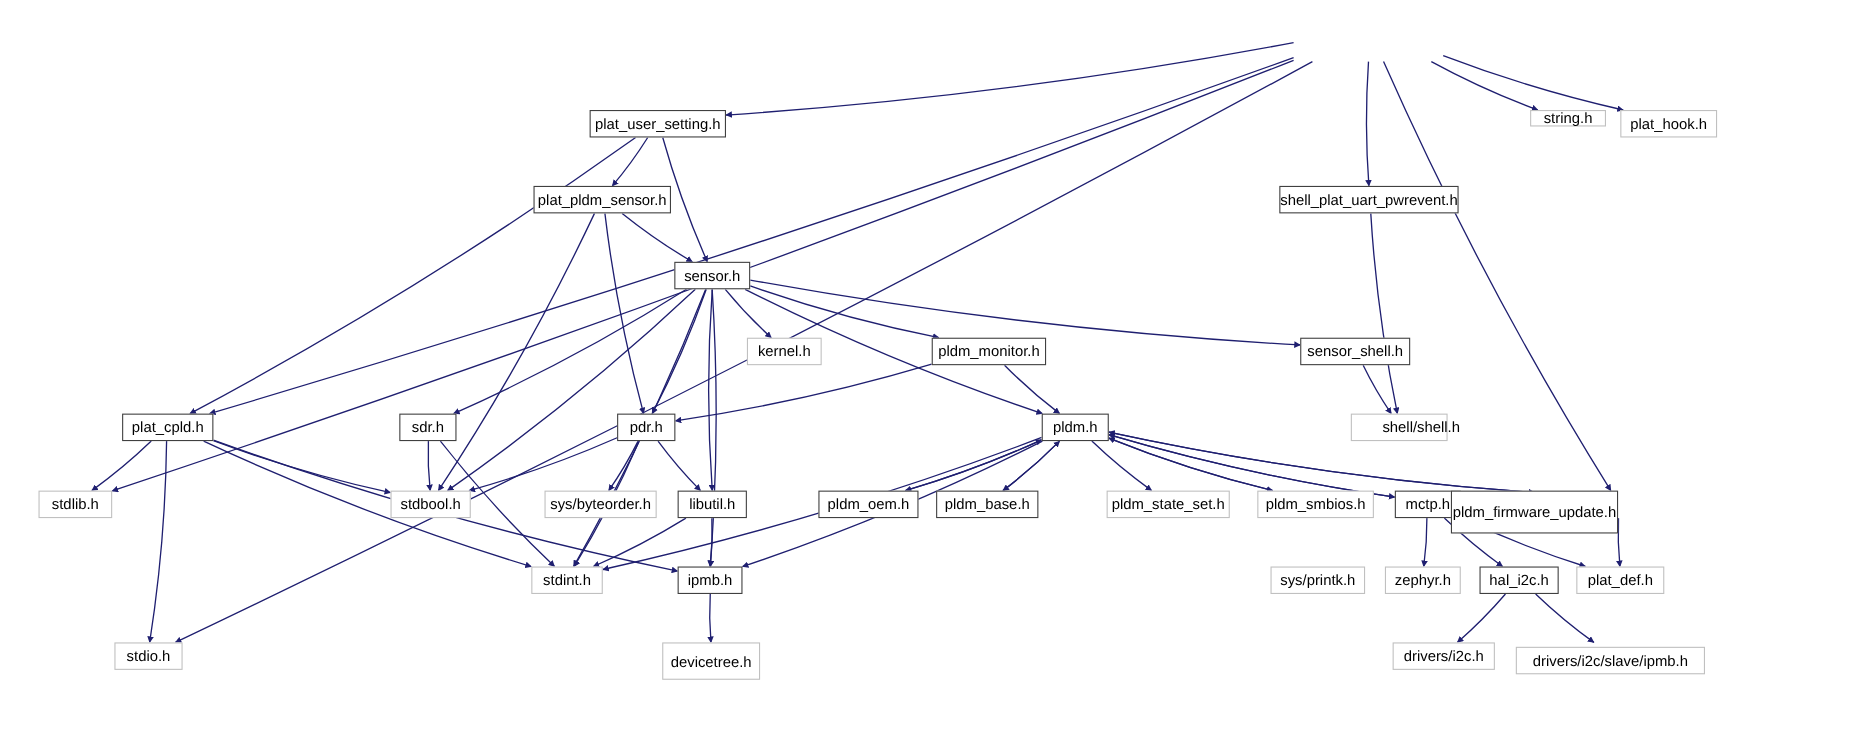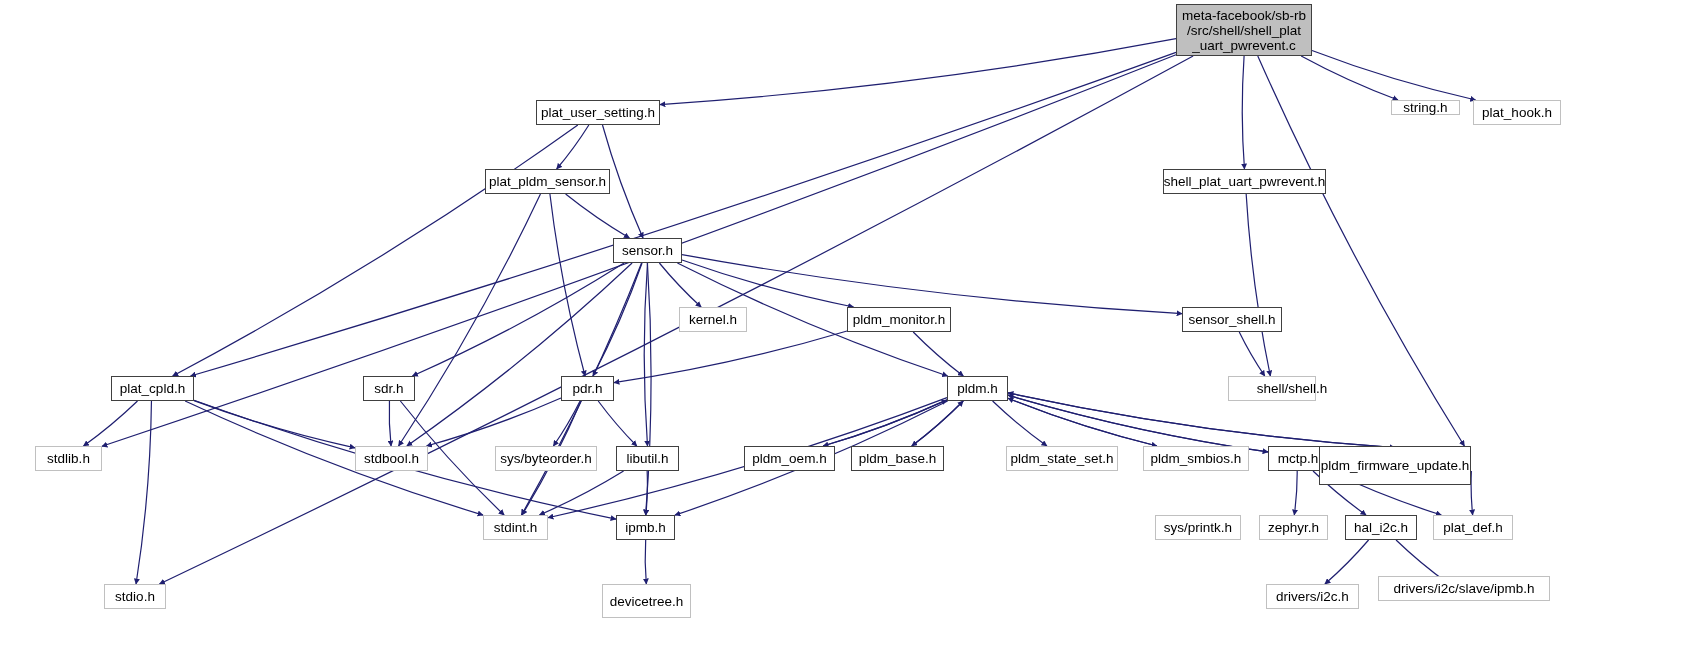--- a/index.html
+++ b/index.html
@@ -77,23 +77,20 @@
       <path d="M1268,451.9477379095164 Q1135.955694227769,432.91460218408736 1008,395.16146645865837" fill="none" stroke="#1f1f70" stroke-width="1.2" marker-end="url(#ah)"></path>
       <path d="M1297.1847826086957,471 Q1297.334,493.1033043478261 1294.3152173913043,515" fill="none" stroke="#1f1f70" stroke-width="1.2" marker-end="url(#ah)"></path>
       <path d="M1313.036231884058,471 Q1337.916,494.9053913043478 1365.963768115942,515" fill="none" stroke="#1f1f70" stroke-width="1.2" marker-end="url(#ah)"></path>
       <path d="M1328,470.3285714285714 Q1383.040379296066,496.7429813664596 1441.2971014492753,515" fill="none" stroke="#1f1f70" stroke-width="1.2" marker-end="url(#ah)"></path>
       <path d="M1395,447.71985815602835 Q1199.523829787234,434.2050496453901 1008,392.8262411347518" fill="none" stroke="#1f1f70" stroke-width="1.2" marker-end="url(#ah)"></path>
       <path d="M1471.3623188405797,471 Q1470.416,493.04591304347827 1472.6376811594203,515" fill="none" stroke="#1f1f70" stroke-width="1.2" marker-end="url(#ah)"></path>
       <path d="M645.6811594202899,540 Q644.416,562.0229565217392 646.3188405797101,584" fill="none" stroke="#1f1f70" stroke-width="1.2" marker-end="url(#ah)"></path>
       <path d="M1368.590579710145,540 Q1348.334,563.5725217391305 1324.909420289855,584" fill="none" stroke="#1f1f70" stroke-width="1.2" marker-end="url(#ah)"></path>
       <path d="M1396.036231884058,540 Q1420.916,563.9053913043479 1448.963768115942,584" fill="none" stroke="#1f1f70" stroke-width="1.2" marker-end="url(#ah)"></path>
     </svg>
-<div class="node root" style="left: 1176px; top: 4px; width: 136px; height: 52px;">meta-facebook/sb-rb
-/src/shell/shell_plat
-_uart_pwrevent.c</div>
     <div class="node plain" style="left: 1391px; top: 100px; width: 69px; height: 15px;">string.h</div>
     <div class="node plain" style="left: 1473px; top: 100px; width: 88px; height: 25px;">plat_hook.h</div>
     <div class="node bold" style="left: 536px; top: 100px; width: 124px; height: 25px;">plat_user_setting.h</div>
     <div class="node bold" style="left: 1163px; top: 169px; width: 163px; height: 25px;">shell_plat_uart_pwrevent.h</div>
     <div class="node bold" style="left: 485px; top: 169px; width: 125px; height: 25px;">plat_pldm_sensor.h</div>
     <div class="node bold" style="left: 613px; top: 238px; width: 69px; height: 25px;">sensor.h</div>
     <div class="node plain" style="left: 679px; top: 307px; width: 68px; height: 25px;">kernel.h</div>
     <div class="node bold" style="left: 847px; top: 307px; width: 104px; height: 25px;">pldm_monitor.h</div>
     <div class="node bold" style="left: 1182px; top: 307px; width: 100px; height: 25px;">sensor_shell.h</div>
     <div class="node bold" style="left: 111px; top: 376px; width: 83px; height: 25px;">plat_cpld.h</div>
@@ -112,15 +109,15 @@
     <div class="node bold" style="left: 1268px; top: 446px; width: 60px; height: 25px;">mctp.h</div>
     <div class="node bold" style="left: 1319px; top: 446px; width: 152px; height: 39px;">pldm_firmware_update.h</div>
     <div class="node plain" style="left: 483px; top: 515px; width: 65px; height: 25px;">stdint.h</div>
     <div class="node bold" style="left: 616px; top: 515px; width: 59px; height: 25px;">ipmb.h</div>
     <div class="node plain" style="left: 1155px; top: 515px; width: 86px; height: 25px;">sys/printk.h</div>
     <div class="node plain" style="left: 1259px; top: 515px; width: 69px; height: 25px;">zephyr.h</div>
     <div class="node bold" style="left: 1345px; top: 515px; width: 72px; height: 25px;">hal_i2c.h</div>
     <div class="node plain" style="left: 1433px; top: 515px; width: 80px; height: 25px;">plat_def.h</div>
     <div class="node plain" style="left: 602px; top: 584px; width: 89px; height: 34px;">devicetree.h</div>
     <div class="node plain" style="left: 1266px; top: 584px; width: 93px; height: 25px;">drivers/i2c.h</div>
-    <div class="node plain" style="left: 1378px; top: 576px; width: 172px; height: 25px;">drivers/i2c/slave/ipmb.h</div>
+    <div class="node plain" style="left: 1378px; top: 588px; width: 172px; height: 25px;">drivers/i2c/slave/ipmb.h</div>
     <div class="node plain" style="left: 104px; top: 584px; width: 62px; height: 25px;">stdio.h</div>
   </div>
 
 </body></html>

